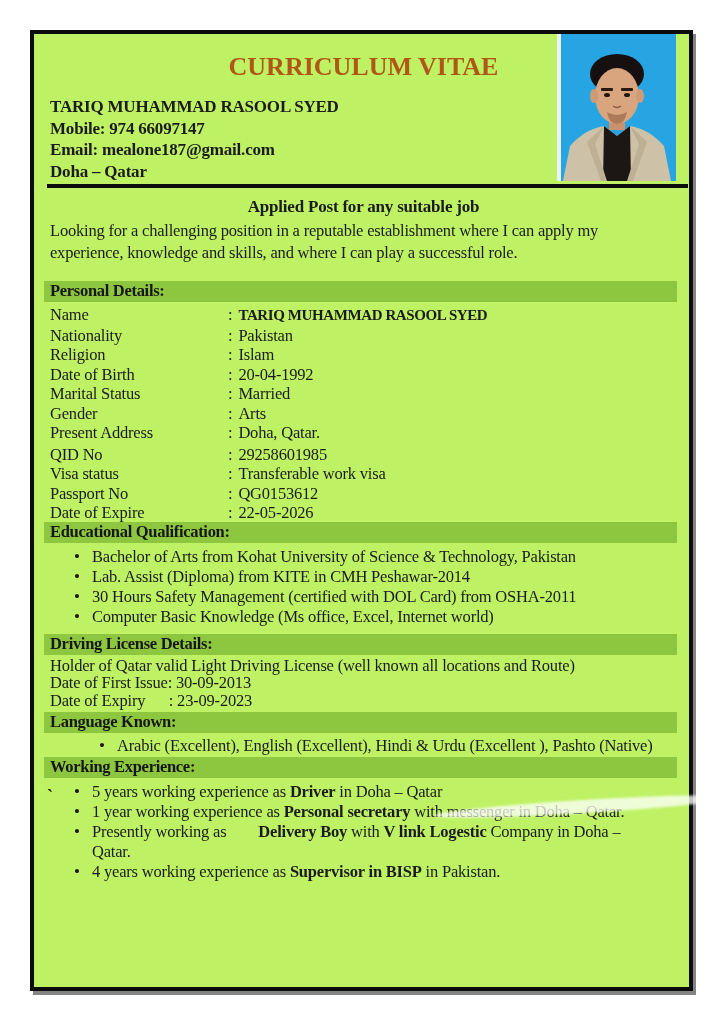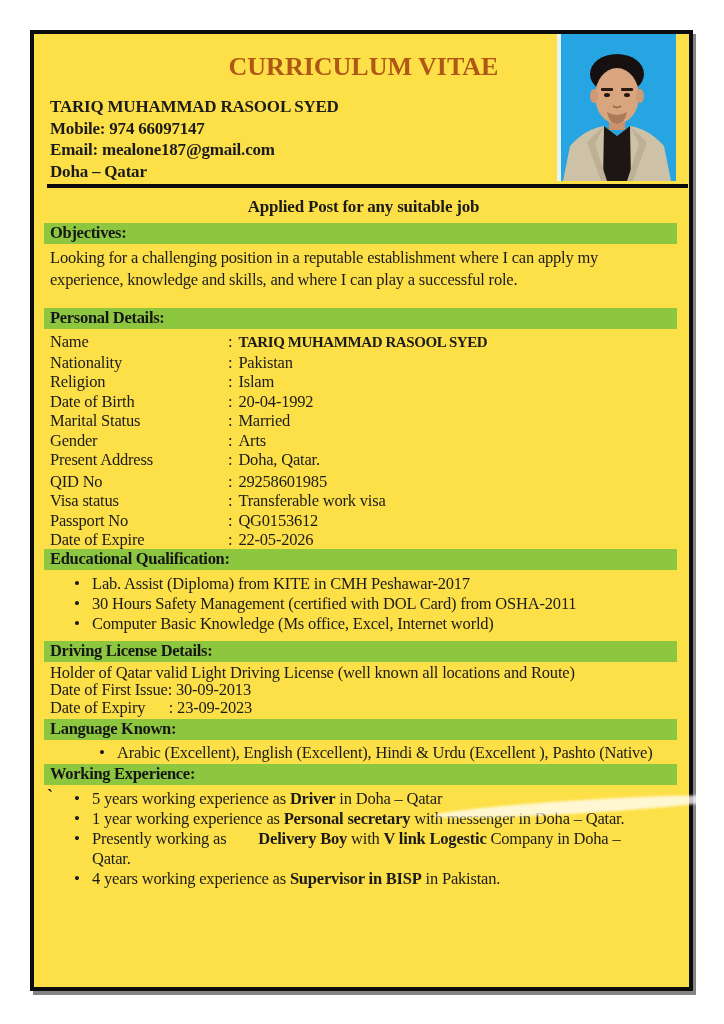--- a/index.html
+++ b/index.html
@@ -3,21 +3,21 @@
 <meta charset="utf-8">
 <style>
   html,body { margin:0; padding:0; }
   body {
     width:724px; height:1024px; background:#ffffff; position:relative;
     font-family:"Liberation Serif","DejaVu Serif",serif;
     color:#1b1b1b; letter-spacing:-0.2px; overflow:hidden;
   }
   .page {
     position:absolute; left:30px; top:30px; width:663px; height:961px;
-    box-sizing:border-box; background:#fde047;
+    box-sizing:border-box; background:#bef264;
     border:4px solid #0c0c0c;
     box-shadow:3px 4px 0 rgba(110,110,110,0.85);
     padding:14px 12px 0 16px;
   }
   .cv-title {
     text-align:center; font-weight:bold; font-size:26px; line-height:30px;
     color:var(--title-orange,#b05716); margin-top:4px; letter-spacing:0;
   }
   .contact { margin-top:14px; font-weight:bold; font-size:17px; line-height:21.5px; }
   .photo-frame { position:absolute; top:0px; right:13px; width:119px; height:147px; }
@@ -99,21 +99,20 @@
     <div>TARIQ MUHAMMAD RASOOL SYED</div>
     <div>Mobile: 974 66097147</div>
     <div>Email: mealone187@gmail.com</div>
     <div>Doha – Qatar</div>
   </div>
 
   <div class="divider"></div>
 
   <div class="applied">Applied Post for any suitable job</div>
 
-  <div class="bar bar-objectives">Objectives:</div>
   <div class="obj-text">Looking for a challenging position in a reputable establishment where I can apply my experience, knowledge and skills, and where I can play a successful role.</div>
 
   <div class="bar bar-personal">Personal Details:</div>
   <div class="rows">
     <div class="row"><span class="row-label">Name</span><span class="row-colon">:</span><span class="row-value-name">TARIQ MUHAMMAD RASOOL SYED</span></div>
     <div class="row"><span class="row-label">Nationality</span><span class="row-colon">:</span><span>Pakistan</span></div>
     <div class="row"><span class="row-label">Religion</span><span class="row-colon">:</span><span>Islam</span></div>
     <div class="row"><span class="row-label">Date of Birth</span><span class="row-colon">:</span><span>20-04-1992</span></div>
     <div class="row"><span class="row-label">Marital Status</span><span class="row-colon">:</span><span>Married</span></div>
     <div class="row"><span class="row-label">Gender</span><span class="row-colon">:</span><span>Arts</span></div>
@@ -124,21 +123,25 @@
     <div class="row"><span class="row-label">QID No</span><span class="row-colon">:</span><span>29258601985</span></div>
     <div class="row"><span class="row-label">Visa status</span><span class="row-colon">:</span><span>Transferable work visa</span></div>
     <div class="row"><span class="row-label">Passport No</span><span class="row-colon">:</span><span>QG0153612</span></div>
     <div class="row"><span class="row-label">Date of Expire</span><span class="row-colon">:</span><span>22-05-2026</span></div>
   </div>
 
   <div class="bar bar-edu">Educational Qualification:</div>
   <div class="bullets">
     <div class="bullet">
         <span class="dot"></span>
-        <div class="btext">Lab. Assist (Diploma) from KITE in CMH Peshawar-2017</div>
+        <div class="btext">Bachelor of Arts from Kohat University of Science &amp; Technology, Pakistan</div>
+      </div>
+    <div class="bullet">
+        <span class="dot"></span>
+        <div class="btext">Lab. Assist (Diploma) from KITE in CMH Peshawar-2014</div>
       </div>
     <div class="bullet">
         <span class="dot"></span>
         <div class="btext">30 Hours Safety Management (certified with DOL Card) from OSHA-2011</div>
       </div>
     <div class="bullet">
         <span class="dot"></span>
         <div class="btext">Computer Basic Knowledge (Ms office, Excel, Internet world)</div>
       </div>
   </div>

